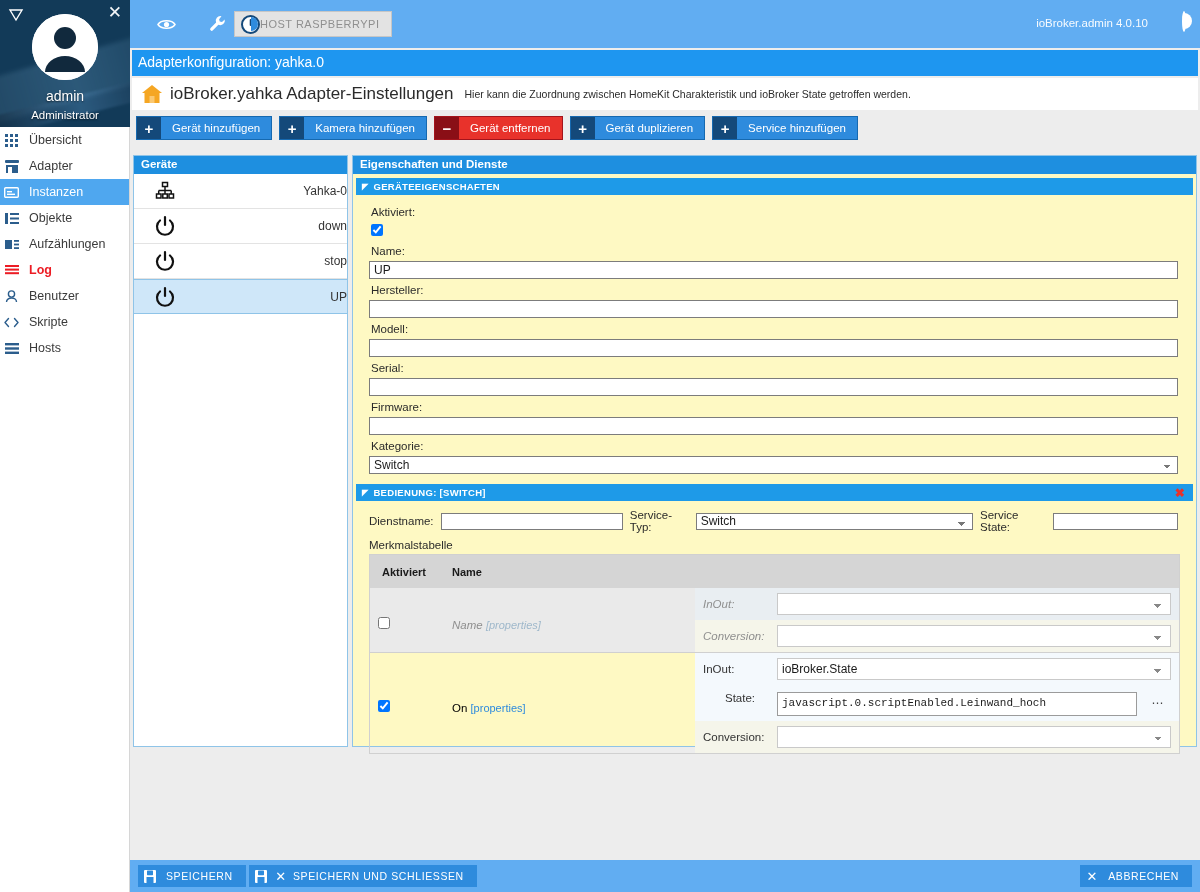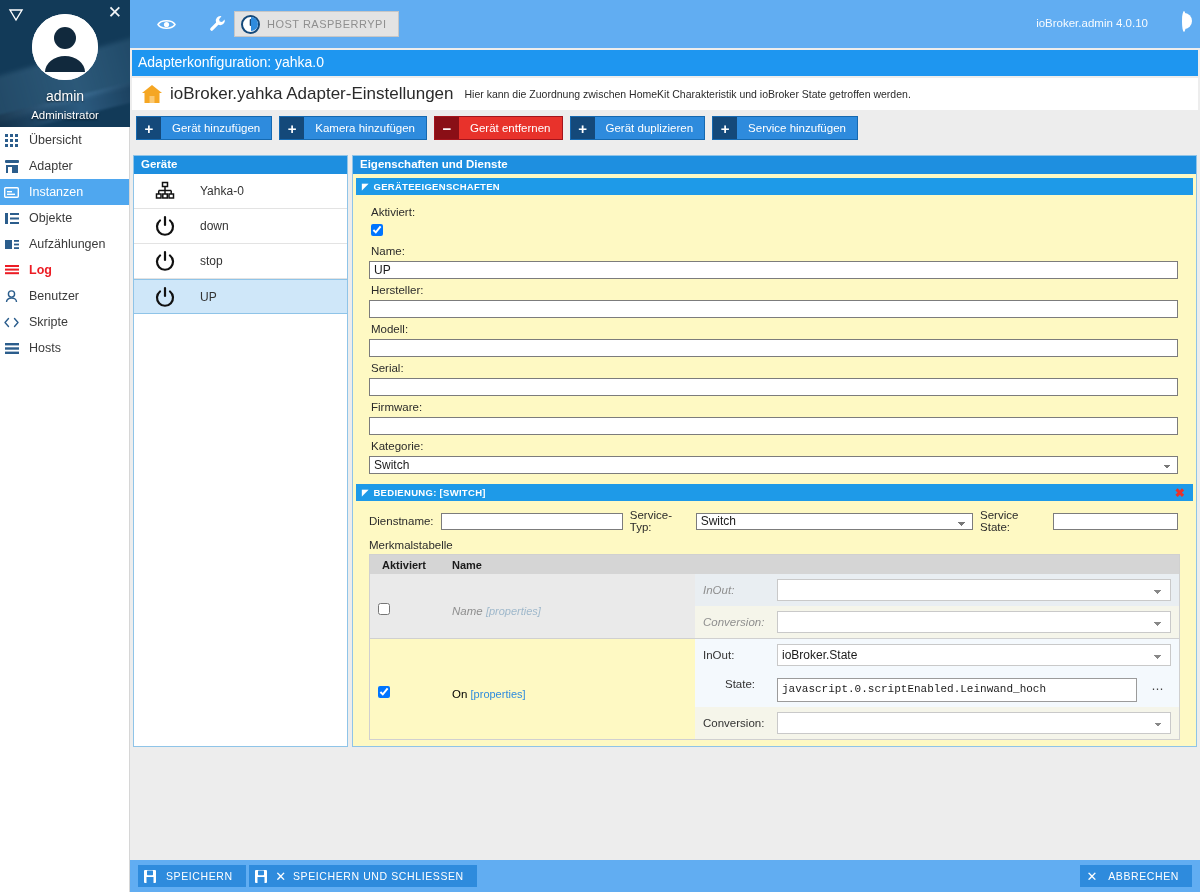--- a/index.html
+++ b/index.html
@@ -73,21 +73,21 @@
     background: #61adf2;
   }
   .tb-icon {
     position: absolute; top: 13px; width: 24px; height: 22px;
     display: flex; align-items: center; justify-content: center; cursor: pointer;
     color: #ffffff;
   }
   .host-btn {
     position: absolute; left: 104px; top: 11px; height: 26px;
     background: #e3e3e3; border: 1px solid #c6c6c6;
-    display: flex; align-items: center; gap: 7px; padding: 0 12px 0 6px;
+    display: flex; align-items: center; padding: 0 12px 0 6px;
     color: #8f8f8f; font-size: 11px; letter-spacing: .5px; cursor: pointer;
   }
   .iob-mark { width:19px; height:19px; border-radius:50%; border:2.4px solid #14497a; position:relative; background:#fff;}
   .iob-mark::before{content:"";position:absolute;left:50%;top:2.2px;width:2.6px;height:7px;background:#14497a;transform:translateX(-50%);border-radius:1px;}
   .iob-mark::after{content:"";position:absolute;left:50%;top:0;width:7.2px;height:14.2px;background:#2e8bdd;transform:translateX(0%);border-top-right-radius:7px;border-bottom-right-radius:7px;}
   .tb-version {
     position: absolute; right: 52px; top: 17px; color: #ffffff; font-size: 11.5px; opacity:.95;
   }
   .tb-logo { position:absolute; right: 14px; top: 13px; }
   .iob-mark-w { width:22px; height:22px; border-radius:50%; border:2.6px solid #ffffff; position:relative; background:#61adf2;}
@@ -124,21 +124,21 @@
   .panel-devices {
     position: absolute; left: 133px; top: 155px; width: 215px; height: 592px;
     background: #fff; border: 1px solid #8fc4e8;
   }
   .panel-head {
     height: 18px; background: #1e8fe0; color: #fff; font-size: 11.5px; font-weight: bold;
     padding: 2px 0 0 7px;
   }
   .dev-item {
     height: 35px; display:flex; align-items:center; gap:24px; padding-left: 20px;
-    border-bottom: 1px solid #e3e3e3; cursor: pointer; font-size: 12px; color: #333;
+    border-bottom: 1px solid #e3e3e3; cursor: pointer; font-size: 12px; color: #333; justify-content: space-between;
   }
   .dev-item.sel { background: #cfe7f9; border-top:1px solid #8fc4e8; border-bottom:1px solid #8fc4e8; }
   .dev-ic { width: 22px; display:flex; align-items:center; justify-content:center; }
 
   .panel-props {
     position: absolute; left: 352px; top: 155px; width: 845px; height: 592px;
     background: #fef9c3; border: 1px solid #8fc4e8;
   }
   .sec-head {
     margin: 4px 3px 0 3px; height: 17px; background: #1e9ae8; color: #fff;
@@ -165,21 +165,21 @@
   }
   .cbx { width: 12px; height: 12px; margin: 3px 0 0 2px; }
 
   .svcrow { display:flex; align-items:center; gap:7px; padding: 8px 18px 0 16px; font-size: 11.5px; color:#2b2b2b; }
   .svcrow .i1 { width: 197px; height: 17px; border:1px solid #7c7c7c; font-size:12px; font-family:"Liberation Sans",sans-serif; padding:0 3px;}
   .svcrow .s1 { width: 300px; }
   .svcrow .i2 { width: 125px; height: 17px; border:1px solid #7c7c7c; font-size:12px; font-family:"Liberation Sans",sans-serif; padding:0 3px;}
   .tbl-cap { font-size: 11.5px; color: #2b2b2b; padding: 6px 0 3px 16px; }
 
   .mtable { margin: 0 16px 0 16px; border: 1px solid #d0d0d0; border-bottom:none; }
-  .mhead { display:flex; background:#d5d5d5; height: 19px; align-items:center; font-size: 11px; font-weight:bold; color:#1a1a1a; }
+  .mhead { display:flex; background:#d5d5d5; height: 33px; align-items:center; font-size: 11px; font-weight:bold; color:#1a1a1a; }
   .mhead .c1 { width: 82px; padding-left: 12px; }
   .mhead .c2 { width: 200px; }
   .mrow { display:flex; border-bottom: 1px solid #d0d0d0; }
   .mrow .left { width: 325px; display:flex;align-items:center; }
   .mrow .lc1 { width: 82px; padding: 8px 0 0 8px; }
   .mrow .lc2 { flex:1; padding: 9px 0 0 0; font-size: 11.5px; }
   .mrow .right { flex: 1; }
   .mrow.disabled { background: #eaeaea; }
   .mrow.disabled .lc2 { color: #8f8f8f; font-style: italic; }
   .mrow.disabled .lc2 .props { color: #9fb8cb; }

